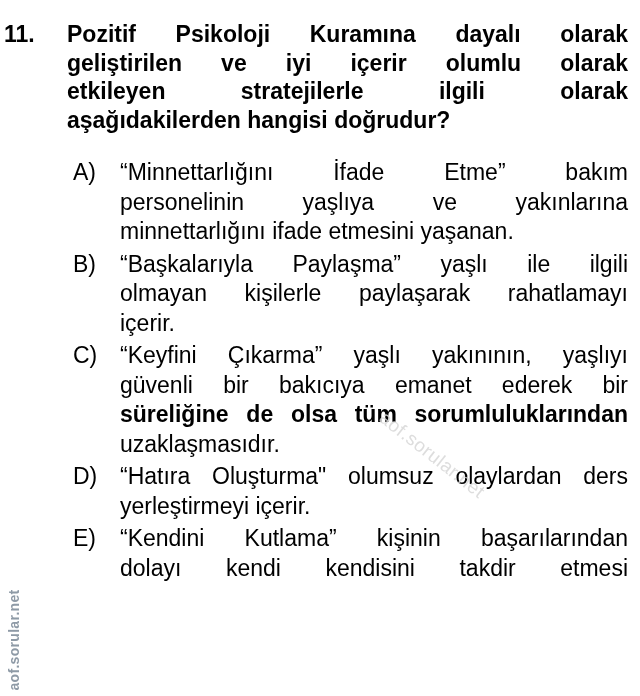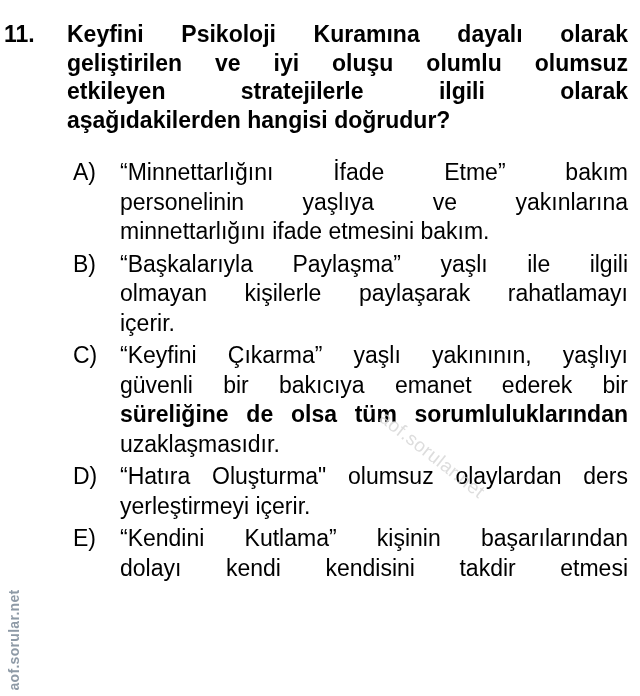--- a/index.html
+++ b/index.html
@@ -97,35 +97,35 @@
     opacity: 0.85;
     letter-spacing: 0.5px;
   }
 </style>
 </head>
 <body>
 
 <div class="question">
   <div class="q-number">11.</div>
   <div class="q-text">
-    <span class="line" style="white-space: normal;">Keyfini Psikoloji Kuramına dayalı olarak</span>
-    <span class="line" style="white-space: normal;">geliştirilen ve iyi oluşu olumlu olumsuz</span>
+    <span class="line" style="white-space: normal;">Pozitif Psikoloji Kuramına dayalı olarak</span>
+    <span class="line" style="white-space: normal;">geliştirilen ve iyi içerir olumlu olarak</span>
     <span class="line" style="white-space: normal;">etkileyen stratejilerle ilgili olarak</span>
     <span class="line last" style="white-space: normal;">aşağıdakilerden hangisi doğrudur?</span>
   </div>
 </div>
 
 <div class="options">
 
   <div class="option">
     <div class="opt-letter">A)</div>
     <div class="opt-text">
       <span class="line" style="white-space: normal;">“Minnettarlığını İfade Etme” bakım</span>
       <span class="line" style="white-space: normal;">personelinin yaşlıya ve yakınlarına</span>
-      <span class="line last" style="white-space: normal;">minnettarlığını ifade etmesini bakım.</span>
+      <span class="line last" style="white-space: normal;">minnettarlığını ifade etmesini yaşanan.</span>
     </div>
   </div>
 
   <div class="option">
     <div class="opt-letter">B)</div>
     <div class="opt-text">
       <span class="line" style="white-space: normal;">“Başkalarıyla Paylaşma” yaşlı ile ilgili</span>
       <span class="line" style="white-space: normal;">olmayan kişilerle paylaşarak rahatlamayı</span>
       <span class="line last" style="white-space: normal;">içerir.</span>
     </div>

